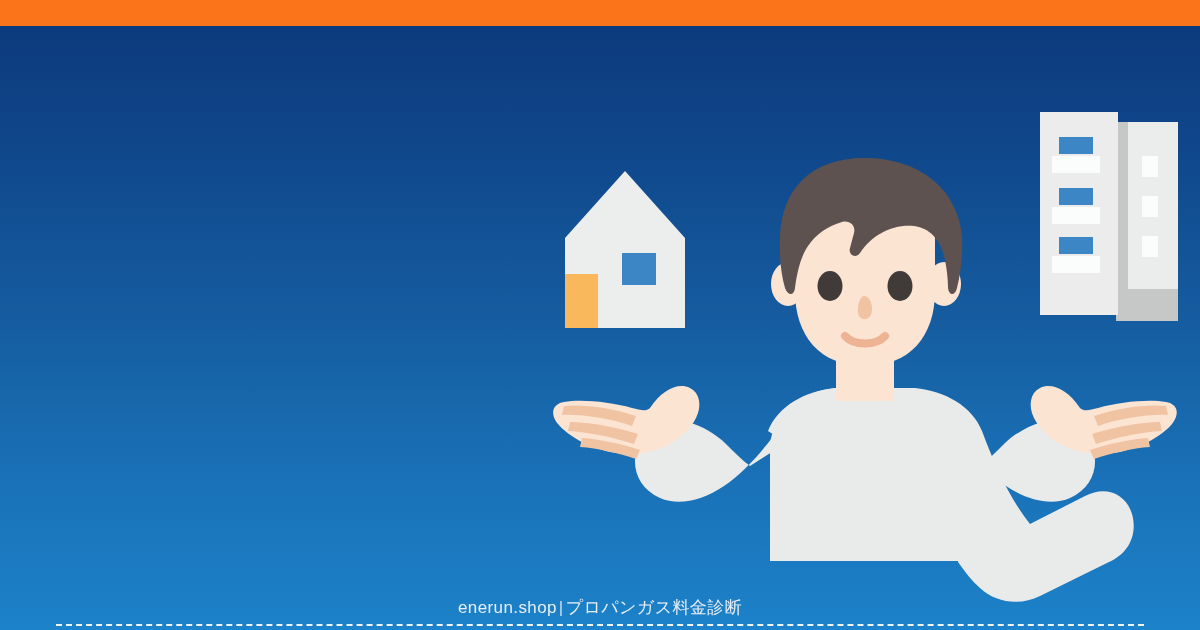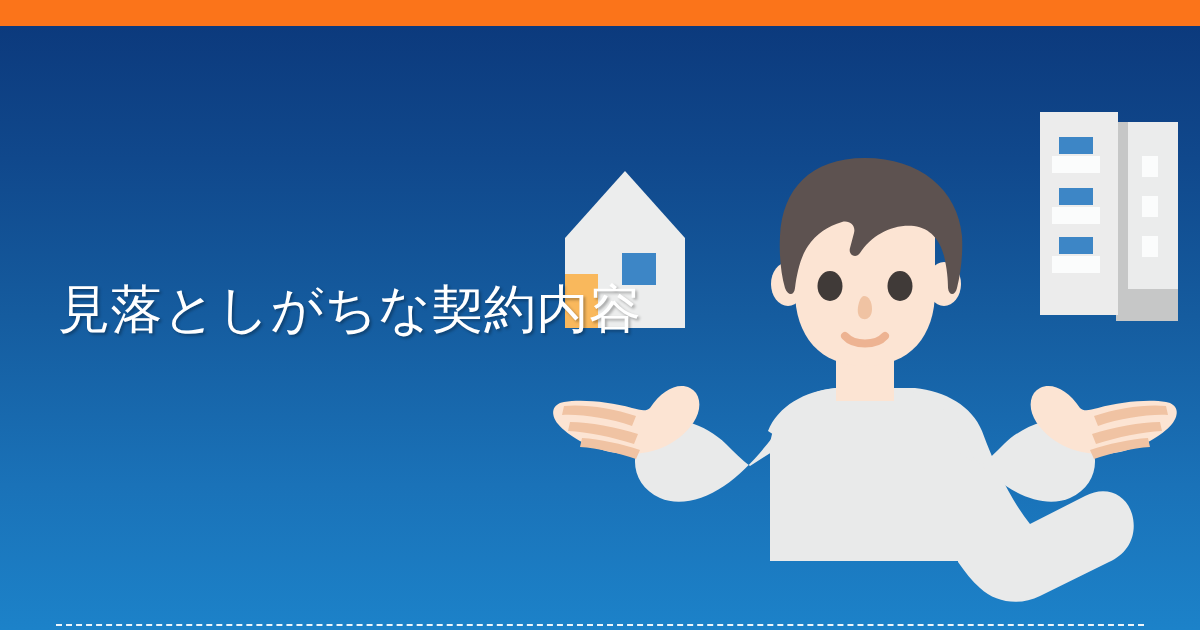--- a/index.html
+++ b/index.html
@@ -266,19 +266,19 @@
             M 646,250 C 626,248 598,252 574,260 L 578,270 C 602,262 628,258 648,259 Z"></path>
           <path fill="#f0c3a3" d="
             M 640,266 C 620,266 594,271 572,278 L 576,288 C 598,281 622,276 642,275 Z"></path>
           <path fill="#f0c3a3" d="
             M 628,282 C 610,283 588,288 570,294 L 574,303 C 592,297 612,292 630,291 Z"></path>
         </g>
 
       </svg>
     </div>
 
-    <div id="headline">見落としがちな契約内容</div>
-
+
+    <div id="footer-text"><span>enerun.shop</span><span class="sep">|</span><span>プロパンガス料金診断</span></div>
 
     <div id="footer-rule"></div>
 
   </div>
 </div>
 
 </body></html>

